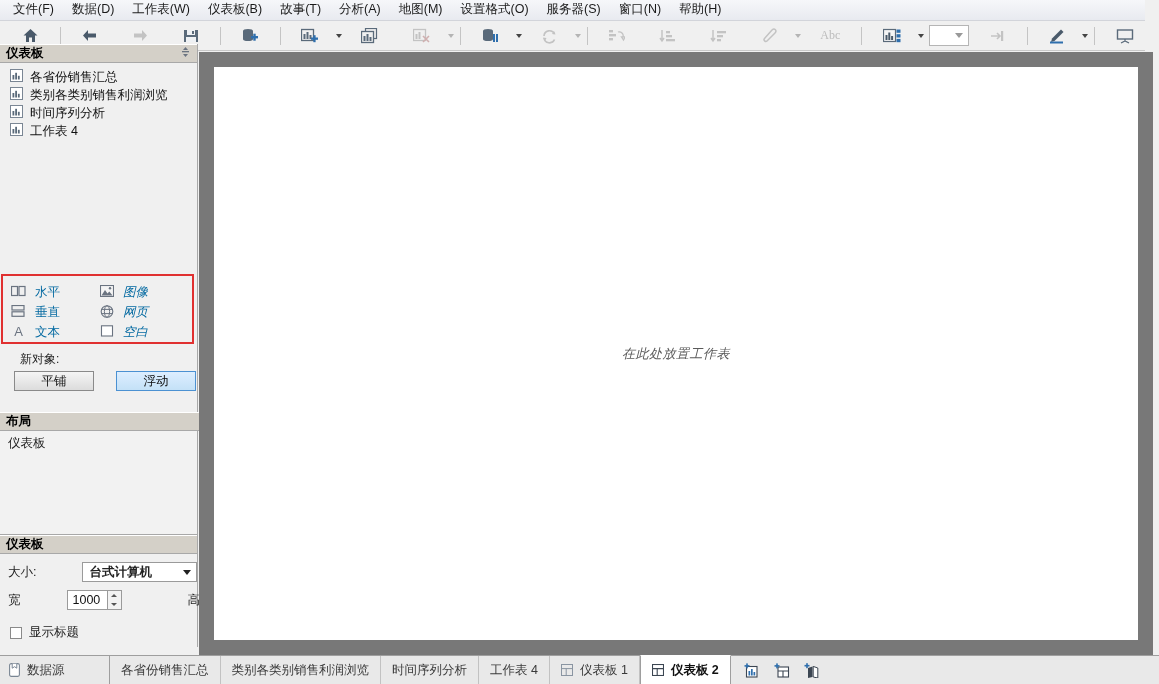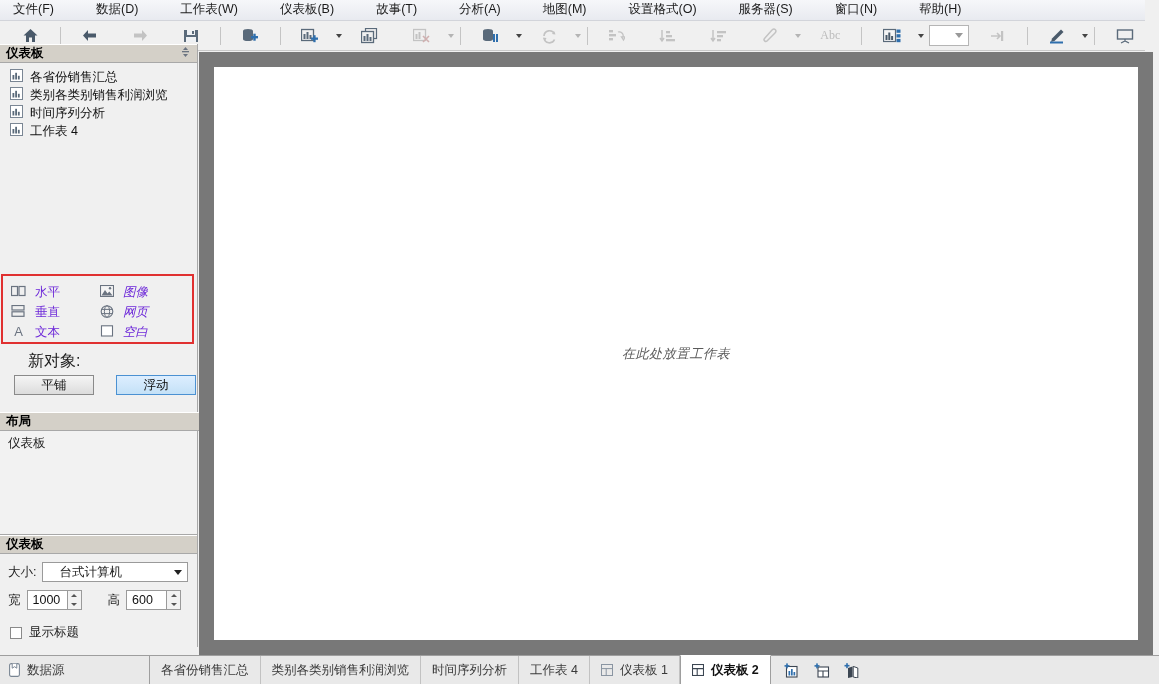--- a/index.html
+++ b/index.html
@@ -12,21 +12,21 @@
     color: #222;
     background: #f0f0f0;
   }
   #app { position: relative; width: 1159px; height: 684px; }
 
   
   .menubar {
     position: absolute; left: 0; top: 0; width: 1159px; height: 21px;
     background: linear-gradient(to bottom, #f6f7fa 0%, #e8eaf0 100%);
     border-bottom: 1px solid #d2d4da;
-    display: flex; padding-left: 4px; gap: 24px;
+    display: flex; padding-left: 4px;
   }
   .menu-item {
     padding: 2px 9px 3px 9px; font-size: 12.5px; color: #1a1a1a;
     line-height: 15px; cursor: default; white-space: nowrap;
   }
 
   
   .toolbar {
     position: absolute; left: 0; top: 21px; width: 1159px; height: 30px;
     background: #f0f0f0;
@@ -78,27 +78,27 @@
 
   
   .objects-box {
     position: absolute; left: 1px; top: 230px; width: 193px; height: 70px;
     border: 2px solid #e03030; background: #f0f0f0;
     display: flex; padding: 7px 0 0 8px;
   }
   .obj-col { display: flex; flex-direction: column; }
   .obj-col.c2 { margin-left: 40px; font-style: italic; }
   .obj-row { display: flex; align-items: center; height: 20px; cursor: default; }
-  .obj-label { margin-left: 9px; font-size: 12.5px; color: #6d28d9; }
+  .obj-label { margin-left: 9px; font-size: 12.5px; color: #0369a1; }
 
   .newobj-area {
     position: absolute; left: 0; top: 305px; width: 197px; height: 63px;
     background: #f0f0f0;
   }
-  .newobj-label { padding: 2px 0 3px 28px; font-size: 16px; }
+  .newobj-label { padding: 2px 0 3px 20px; font-size: 12px; }
   .newobj-btns { display: flex; padding-left: 14px; gap: 22px; }
   .btn {
     width: 80px; height: 20px; font-size: 12.5px; display: flex;
     align-items: center; justify-content: center; cursor: default;
     border: 1px solid #8a8a8a; background: linear-gradient(to bottom,#f5f5f5,#dcdcdc);
     color: #111;
   }
   .btn.active {
     border: 1px solid #4b91d2; background: linear-gradient(to bottom,#ddeeff,#c4e1f7);
     color: #0a0a0a;
@@ -111,26 +111,26 @@
   }
   .layout-tree-item {
     padding: 4px 0 0 8px; font-size: 12.5px; color: #222; cursor: default;
   }
 
   .size-hdr { position: absolute; left: 0; top: 491px; width: 197px; }
   .size-body {
     position: absolute; left: 0; top: 510px; width: 197px; height: 93px;
     background: #f0f0f0;
   }
-  .size-row { display: flex; align-items: center; padding: 8px 0 0 8px; }
+  .size-row { display: flex; align-items: center; padding: 8px 0 0 8px; gap: 40px; }
   .fld-label { font-size: 12.5px; margin-right: 6px; white-space: nowrap; }
   .select-box {
     width: 146px; height: 20px; background: #fff; border: 1px solid #9a9a9a;
     display: flex; align-items: center; justify-content: space-between;
-    padding: 0 5px 0 16px; font-size: 12.5px; cursor: default;
+    padding: 0 5px 0 6px; font-size: 12.5px; cursor: default; font-weight: bold;
   }
   .sel-arrow { width: 0; height: 0; border-left: 4.5px solid transparent;
                border-right: 4.5px solid transparent; border-top: 5px solid #222; }
   .spin-wrap { display: flex; align-items: stretch; height: 20px; justify-content: flex-end; }
   .spin-input {
     width: 40px; height: 20px; background: #fff; border: 1px solid #9a9a9a;
     border-right: none; font-size: 12.5px; display: flex; align-items: center;
     padding-left: 5px; color: #111;
   }
   .spin-btns {
@@ -568,21 +568,21 @@
     </div>
   </div>
 
   <div class="canvas-outer">
     <div class="canvas">
       <div class="drop-hint">在此处放置工作表</div>
     </div>
   </div>
 
   <div class="tabbar">
-    <div class="tab datasource" style="width:150px;">
+    <div class="tab datasource" style="width:110px;">
       <span class="tab-ico">
         <svg width="11" height="14" viewBox="0 0 11 14">
             <rect x="0.6" y="0.6" width="9.8" height="12.8" rx="1.6" fill="#fff" stroke="#7a8694" stroke-width="1.1"></rect>
             <path d="M3.2 0.8 L3.2 5.2 L5.5 3.7 L7.8 5.2 L7.8 0.8" fill="#fff" stroke="#7a8694" stroke-width="1"></path>
           </svg>
       </span>
       <span>数据源</span>
     </div>
     <div class="tab">
       <span>各省份销售汇总</span>

